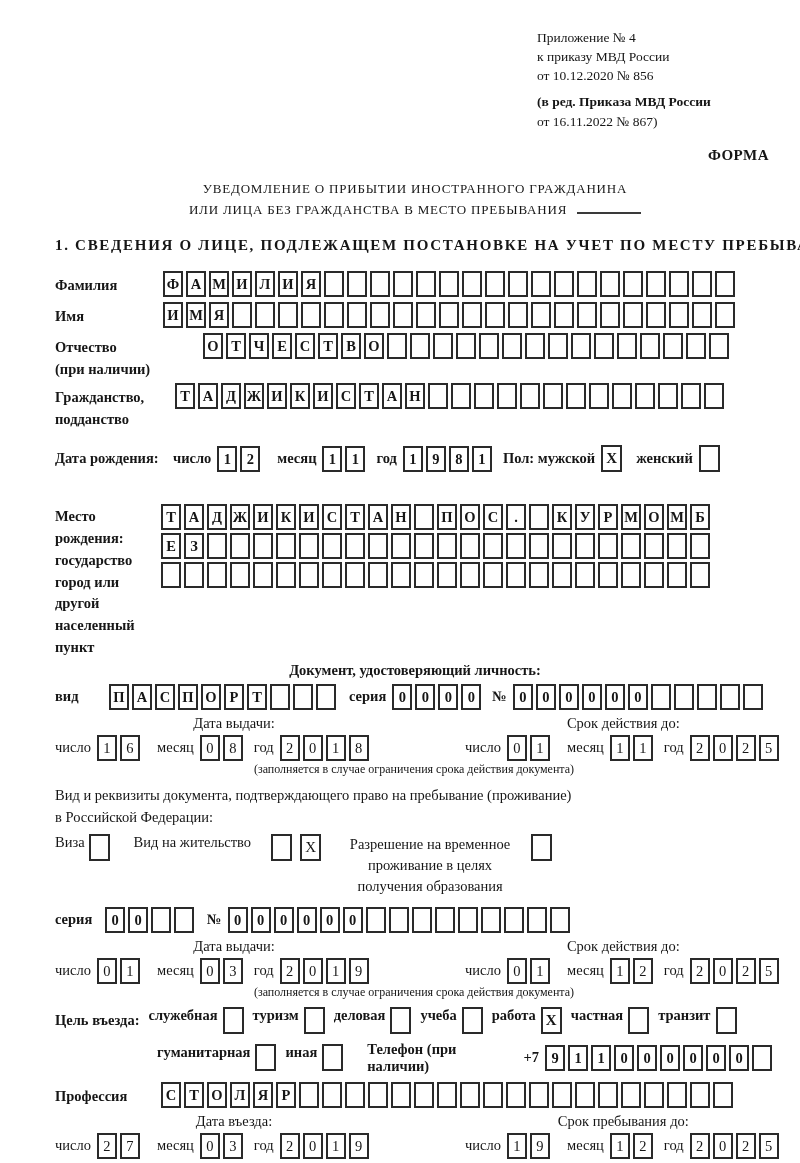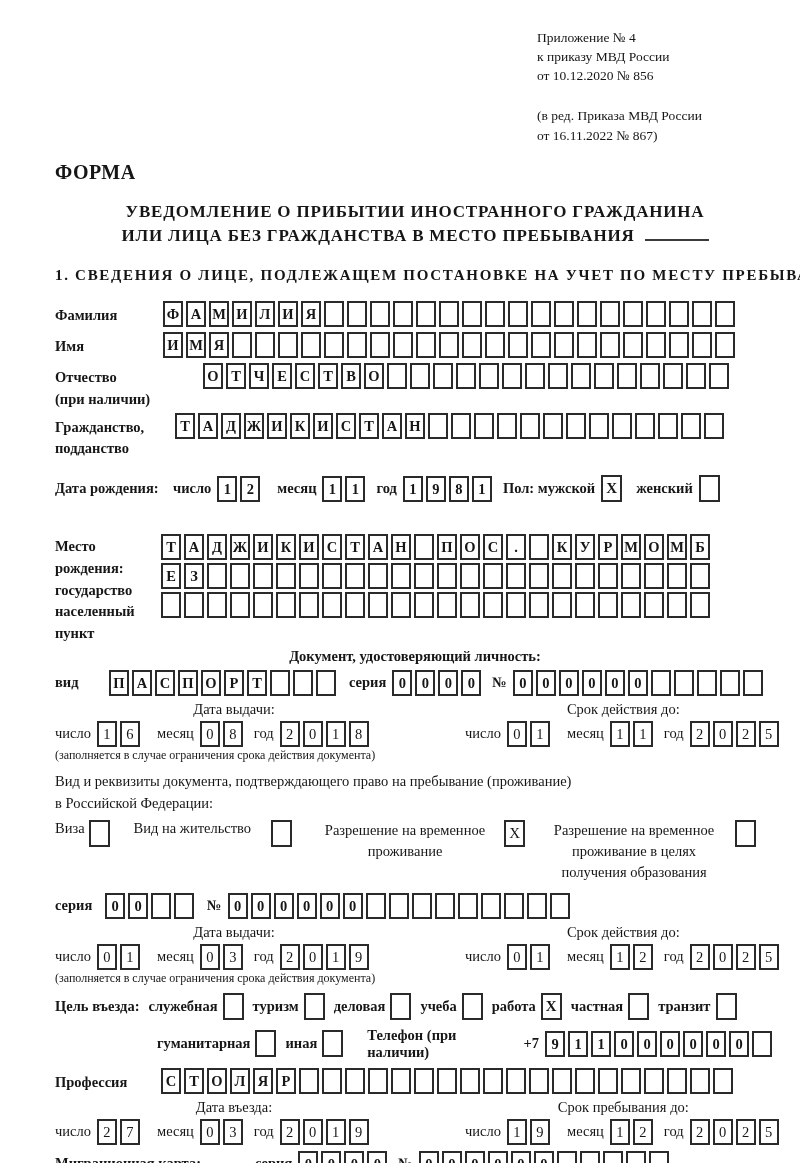--- a/index.html
+++ b/index.html
@@ -1,24 +1,24 @@
 <!DOCTYPE html>
 <html><head>
 <meta charset="utf-8">
 <style>
   * { margin:0; padding:0; box-sizing:border-box; }
   html,body { background:#ffffff; }
   body { width:800px; height:1163px; overflow:hidden; font-family:"Liberation Serif", serif; color:#161616; }
   .page { padding:28px 25px 0 55px; }
 
   .hdr { margin-left:auto; width:238px; font-size:13.5px; line-height:1.42; }
-  .hdr .l2 { margin-top:21px; }
-  .forma { text-align:left; font-weight:bold; font-size:20px; letter-spacing:.5px; margin:16px 6px 16px 0; }
-
-  .title { text-align:center; font-weight:bold; font-size:17px; letter-spacing:.8px; line-height:1.45; margin-bottom:18px; }
+  .hdr .l2 { margin-top:7px;font-weight:bold; }
+  .forma { text-align:right; font-weight:bold; font-size:15px; letter-spacing:.5px; margin:16px 6px 16px 0; }
+
+  .title { text-align:center; font-weight:normal; font-size:13px; letter-spacing:.8px; line-height:1.45; margin-bottom:18px; }
   .blank { display:inline-block; width:64px; height:15px; border-bottom:2.5px solid #3a3a3a; margin-left:10px; }
 
   .sect { font-weight:bold; font-size:15px; letter-spacing:1.7px; white-space:nowrap; margin-bottom:17px; }
 
   .row { display:flex; align-items:flex-start; margin-bottom:5px; font-size:14.5px;font-weight:bold; }
   .row.ac { align-items:center; }
   .lab { flex:0 0 auto; padding-top:4px; line-height:1.5; }
   .w108 { width:108px; } .w148 { width:148px; } .w120 { width:120px; } .w106 { width:106px; }
 
   .cells { display:inline-flex; flex:0 0 auto; }
@@ -31,28 +31,28 @@
 
   .il { padding-top:0; margin-right:6px; }
   .g10 { margin-left:10px; } .g14 { margin-left:14px; } .g8 { margin-left:8px; } .g24 { margin-left:24px; }
 
   .dochdr { text-align:center; font-weight:bold; font-size:14.5px; margin:3px 0 5px; }
 
   .dates { display:flex; margin-bottom:1px; }
   .dblock { flex:0 0 auto; }
   .dbt { text-align:center; font-size:14.5px; margin-bottom:3px; }
   .dbf { display:flex; align-items:center; font-size:14.5px; }
-  .note { text-align:left; font-size:12px; margin:1px 2px 7px 0; }
+  .note { text-align:center; font-size:12px; margin:1px 2px 7px 0; }
 
   .para { font-size:14.5px; line-height:1.55; margin-bottom:5px; }
 
   .rvp { display:flex; align-items:flex-start; font-size:14.5px; margin:2px 0 10px; }
   .rvp .txtc { text-align:center; line-height:1.45; }
 
-  .pitem { display:inline-flex; align-items:center; }
+  .pitem { display:inline-flex; align-items:flex-start; }
   .pitem .pl { margin:0 5px 0 9px; }
 </style>
 </head>
 <body>
 
 <div class="page">
 
   <div class="hdr">
     <div>Приложение № 4</div>
     <div>к приказу МВД России</div>
@@ -218,20 +218,21 @@
     <span class="il g8">Пол: мужской</span>
     <span class="cb">X</span>
     <span class="il g14">женский</span>
     <span class="cb"></span>
   </div>
 
   <div class="row" style="margin-bottom:3px;margin-top:32px;">
     <div class="lab w106" style="padding-top:2px;">
       <div>Место рождения:</div>
       <div>государство</div>
+      <div>город или другой</div>
       <div>населенный пункт</div>
     </div>
     <div>
       <div class="cells mb3">
           <span class="cell">Т</span>
           <span class="cell">А</span>
           <span class="cell">Д</span>
           <span class="cell">Ж</span>
           <span class="cell">И</span>
           <span class="cell">К</span>
@@ -399,21 +400,20 @@
   <div class="para">
     <div>Вид и реквизиты документа, подтверждающего право на пребывание (проживание)</div>
     <div>в Российской Федерации:</div>
   </div>
 
   <div class="rvp">
     <span>Виза</span>
     <span class="cb" style="margin-left:4px"></span>
     <span class="g24">Вид на жительство</span>
     <span class="cb" style="margin-left:20px"></span>
-    <div class="txtc" style="width:182px; margin-left:22px">Разрешение на временное проживание</div>
     <span class="cb" style="margin-left:8px">X</span>
     <div class="txtc" style="width:186px; margin-left:16px">Разрешение на временное проживание в целях получения образования</div>
     <span class="cb" style="margin-left:8px"></span>
   </div>
 
   <div class="row ac">
     <span style="width:50px">серия</span>
     <span class="cells">
         <span class="cell">0</span>
         <span class="cell">0</span>

